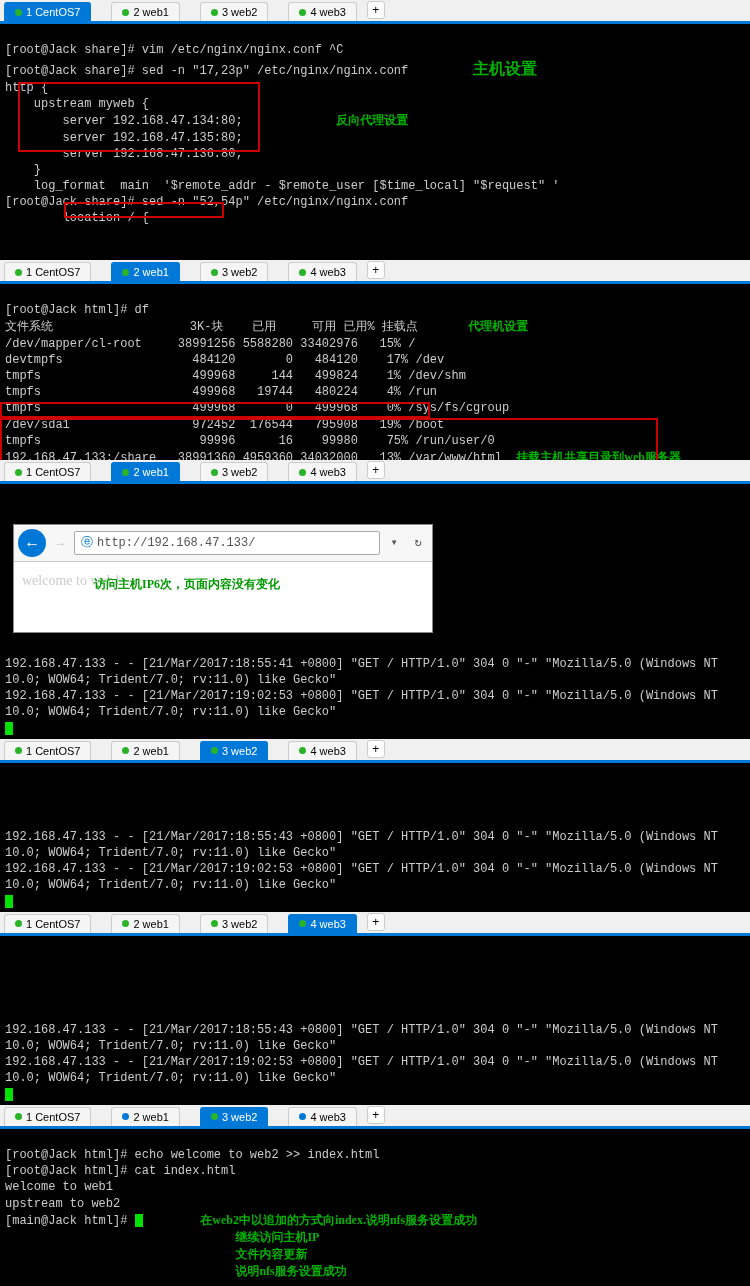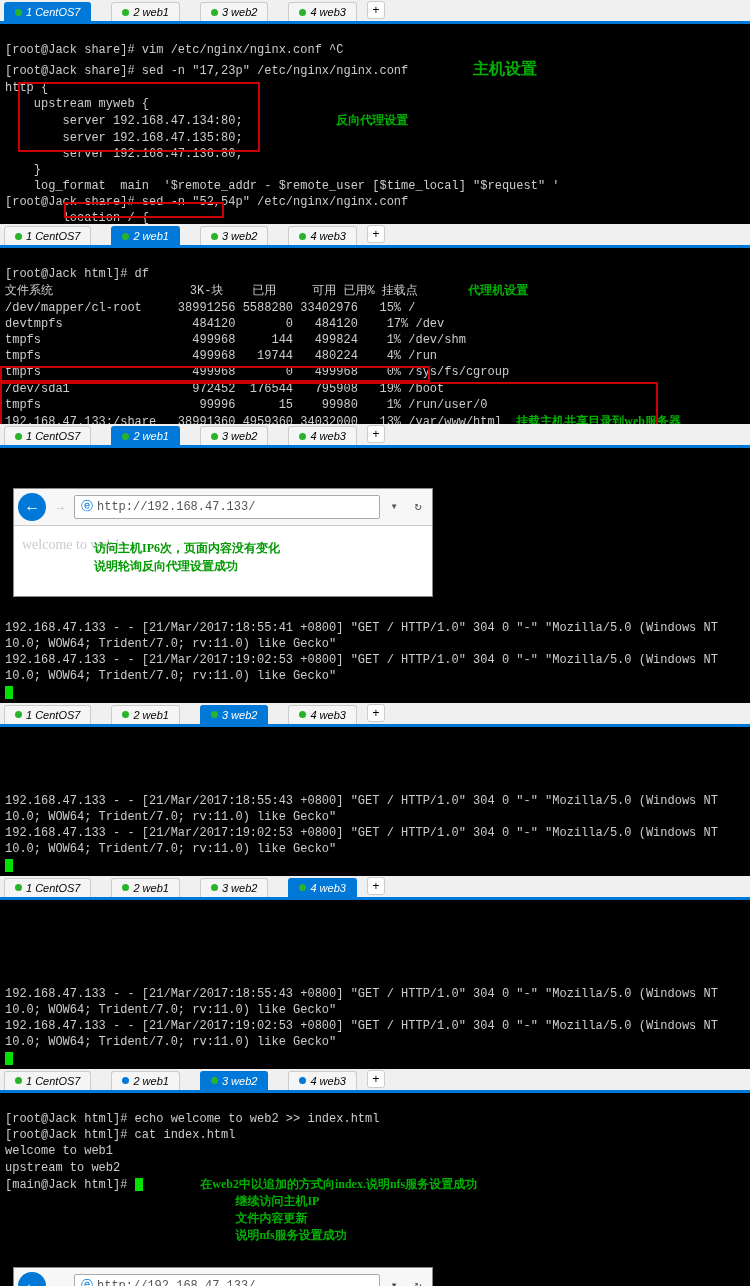--- a/index.html
+++ b/index.html
@@ -1,21 +1,21 @@
 <!DOCTYPE html>
 <html><head>
 <meta charset="utf-8">
 <style>
 * { margin: 0; padding: 0; box-sizing: border-box; }
 body { width: 750px; background: #fff; font-family: "Microsoft YaHei", Arial, sans-serif; font-size: 12px; }
 .logo { position: absolute; top: 0; right: 5px; font-family: Arial; font-weight: bold; font-size: 22px; color: #333; }
 .logo .orange { color: #e67e22; }
 .logo-sub { position: absolute; top: 24px; right: 8px; font-size: 10px; color: #c0392b; }
 .penguin { position: absolute; top: 2px; right: 90px; width:18px; height:18px; background:#222; border-radius:50% 50% 45% 45%; }
-.tabbar { display: flex; background: #f0f0f0; border-bottom: 3px solid #0078d7; height: 24px; align-items: end; padding-left: 4px; gap: 8px; position: relative; font-style: italic; }
+.tabbar { display: flex; background: #f0f0f0; border-bottom: 3px solid #0078d7; height: 24px; align-items: end; padding-left: 4px; gap: 8px; position: relative; }
 .tab { display: flex; align-items: center; gap: 4px; padding: 3px 10px; background: #f5f5f5; border: 1px solid #ccc; border-bottom: none; border-radius: 3px 3px 0 0; font-size: 11px; cursor: pointer; }
 .tab.active { background: #0078d7; color: #fff; border-color: #0078d7; }
 .tab .dot { width: 7px; height: 7px; border-radius: 50%; background: #29b329; display: inline-block; }
 .add-tab { width: 18px; height: 18px; border: 1px solid #ccc; text-align: center; line-height: 16px; border-radius: 3px; margin-left: 2px; margin-bottom: 2px; background:#fff; cursor:pointer; }
 .sep { width: 4px; }
 .terminal { background: #000; color: #ccc; font-family: Consolas, "Courier New", monospace; font-size: 12px; padding: 2px 5px; white-space: pre; line-height: 1.35; position: relative; overflow: hidden; }
 .green-annot { color: #00b300; font-family: "Microsoft YaHei"; font-weight: bold; }
 .redbox { border: 2px solid #c00; position: absolute; }
 .terminal .cursor { background: #00e100; display:inline-block; width:8px; height:13px; vertical-align:middle; }
 .browser-frame { background:#fff; margin:6px 8px; border:1px solid #888; width:420px; }
@@ -50,21 +50,21 @@
       <span class="dot"></span>
       <span>3 web2</span>
     </div>
   <div class="sep"></div>
   <div class="tab">
       <span class="dot"></span>
       <span>4 web3</span>
     </div>
   <div class="add-tab">+</div>
 </div>
-<div class="terminal" style="height:200px;">
+<div class="terminal" style="height:236px;">
 <span>[root@Jack share]# vim /etc/nginx/nginx.conf ^C</span>
 <span>[root@Jack share]# sed -n "17,23p" /etc/nginx/nginx.conf</span>         <span class="green-annot" style="font-size:16px">主机设置</span>
 <span>http {</span>
 <span>    upstream myweb {</span>
 <span>        server 192.168.47.134:80;</span>             <span class="green-annot">反向代理设置</span>
 <span>        server 192.168.47.135:80;</span>
 <span>        server 192.168.47.136:80;</span>
 <span>    }</span>
 <span>    log_format  main  '$remote_addr - $remote_user [$time_local] "$request" '</span>
 <span>[root@Jack share]# sed -n "52,54p" /etc/nginx/nginx.conf</span>
@@ -102,21 +102,21 @@
 </div>
 <div class="terminal" style="height:176px">
 <span>[root@Jack html]# df</span>
 <span>文件系统                   3K-块    已用     可用 已用% 挂载点</span>       <span class="green-annot" style="font-size:12px">代理机设置</span>
 <span>/dev/mapper/cl-root     38991256 5588280 33402976   15% /</span>
 <span>devtmpfs                  484120       0   484120    17% /dev</span>
 <span>tmpfs                     499968     144   499824    1% /dev/shm</span>
 <span>tmpfs                     499968   19744   480224    4% /run</span>
 <span>tmpfs                     499968       0   499968    0% /sys/fs/cgroup</span>
 <span>/dev/sda1                 972452  176544   795908   19% /boot</span>
-<span>tmpfs                      99996      15    99980    1% /run/user/0</span>
+<span>tmpfs                      99996      16    99980    75% /run/user/0</span>
 <span>192.168.47.133:/share   38991360 4959360 34032000   13% /var/www/html</span>  <span class="green-annot">挂载主机共享目录到web服务器</span>
 
            
 
 <div class="redbox" style="left:0; top:118px; width:430px; height:16px"></div>
 <div class="redbox" style="left:0; top:134px; width:658px; height:44px"></div>
 </div>
 
 <div class="tabbar">
   <div class="tab">
@@ -149,21 +149,20 @@
           <span class="ie">ⓔ</span>
           <span>http://192.168.47.133/</span>
         </div>
       <div class="refresh-btn">▾</div>
       <div class="refresh-btn">↻</div>
     </div>
     <div class="browser-body">
       <span>welcome to web1</span>
       <div style="color:#009900;font-family:'Microsoft YaHei';font-size:12px;font-weight:bold;margin-left:72px;margin-top:-16px;line-height:1.5">
         <div>访问主机IP6次，页面内容没有变化</div>
-        <div>说明轮询反向代理设置成功</div>
       </div>
     </div>
   </div>
 <span style="white-space:pre-wrap">192.168.47.133 - - [21/Mar/2017:18:55:41 +0800] "GET / HTTP/1.0" 304 0 "-" "Mozilla/5.0 (Windows NT
 10.0; WOW64; Trident/7.0; rv:11.0) like Gecko"
 192.168.47.133 - - [21/Mar/2017:19:02:53 +0800] "GET / HTTP/1.0" 304 0 "-" "Mozilla/5.0 (Windows NT
 10.0; WOW64; Trident/7.0; rv:11.0) like Gecko"</span>
 <span class="cursor"></span>
 </div>
 

